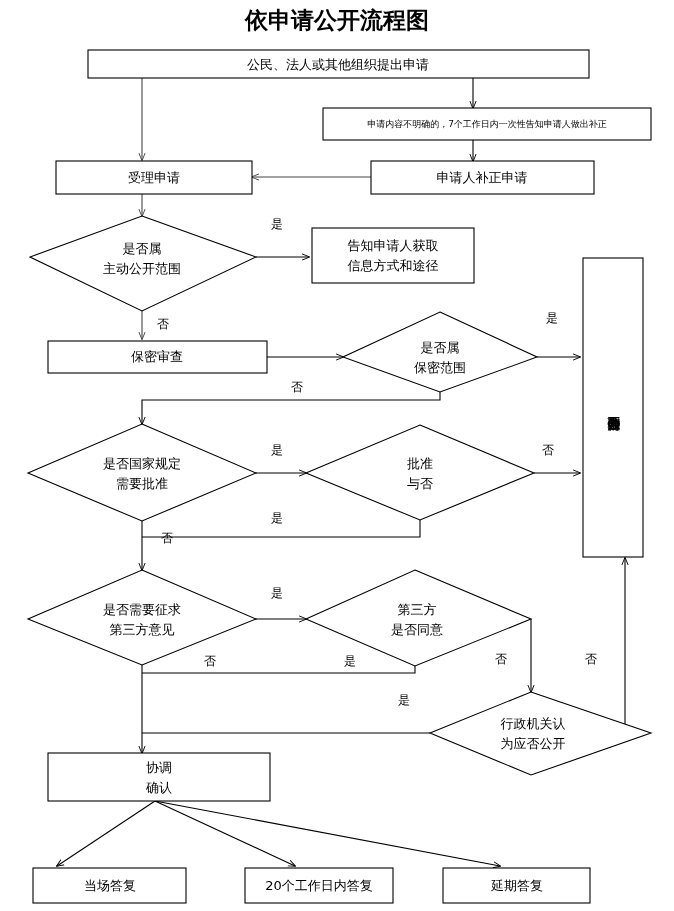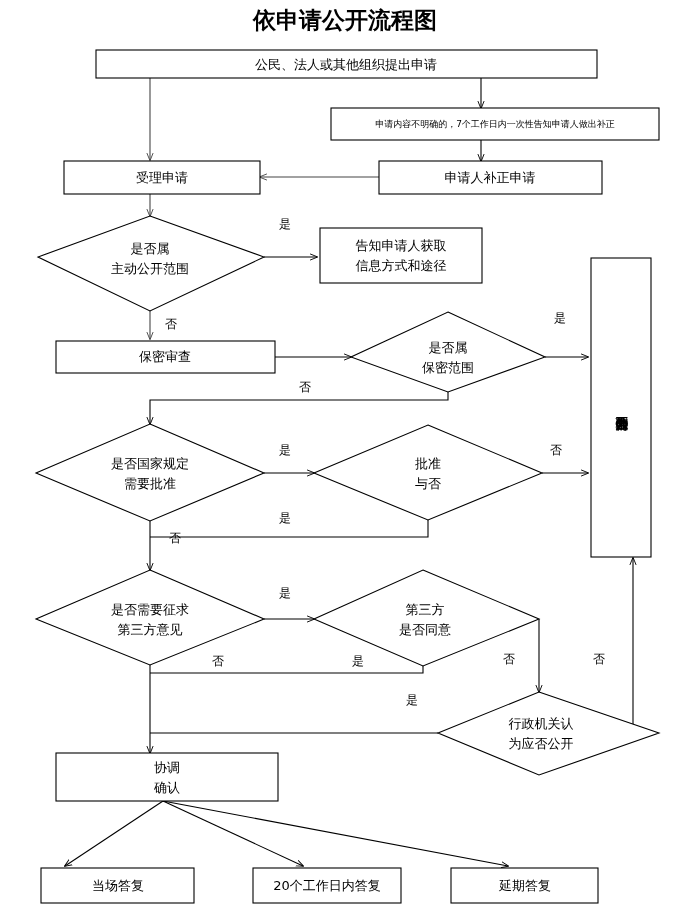--- a/index.html
+++ b/index.html
@@ -12,21 +12,20 @@
     height: 911px;
     position: relative;
     font-family: "DejaVu Sans", "Liberation Sans", sans-serif;
     overflow: hidden;
   }
   #chart-root {
     position: absolute;
     left: 0; top: 0;
     width: 660px;
     height: 911px;
-    padding-left: 8px;
   }
   svg { display: block; }
   .node-box {
     fill: #ffffff;
     stroke: #000000;
     stroke-width: 1.1;
   }
   .node-diamond {
     fill: #ffffff;
     stroke: #000000;

